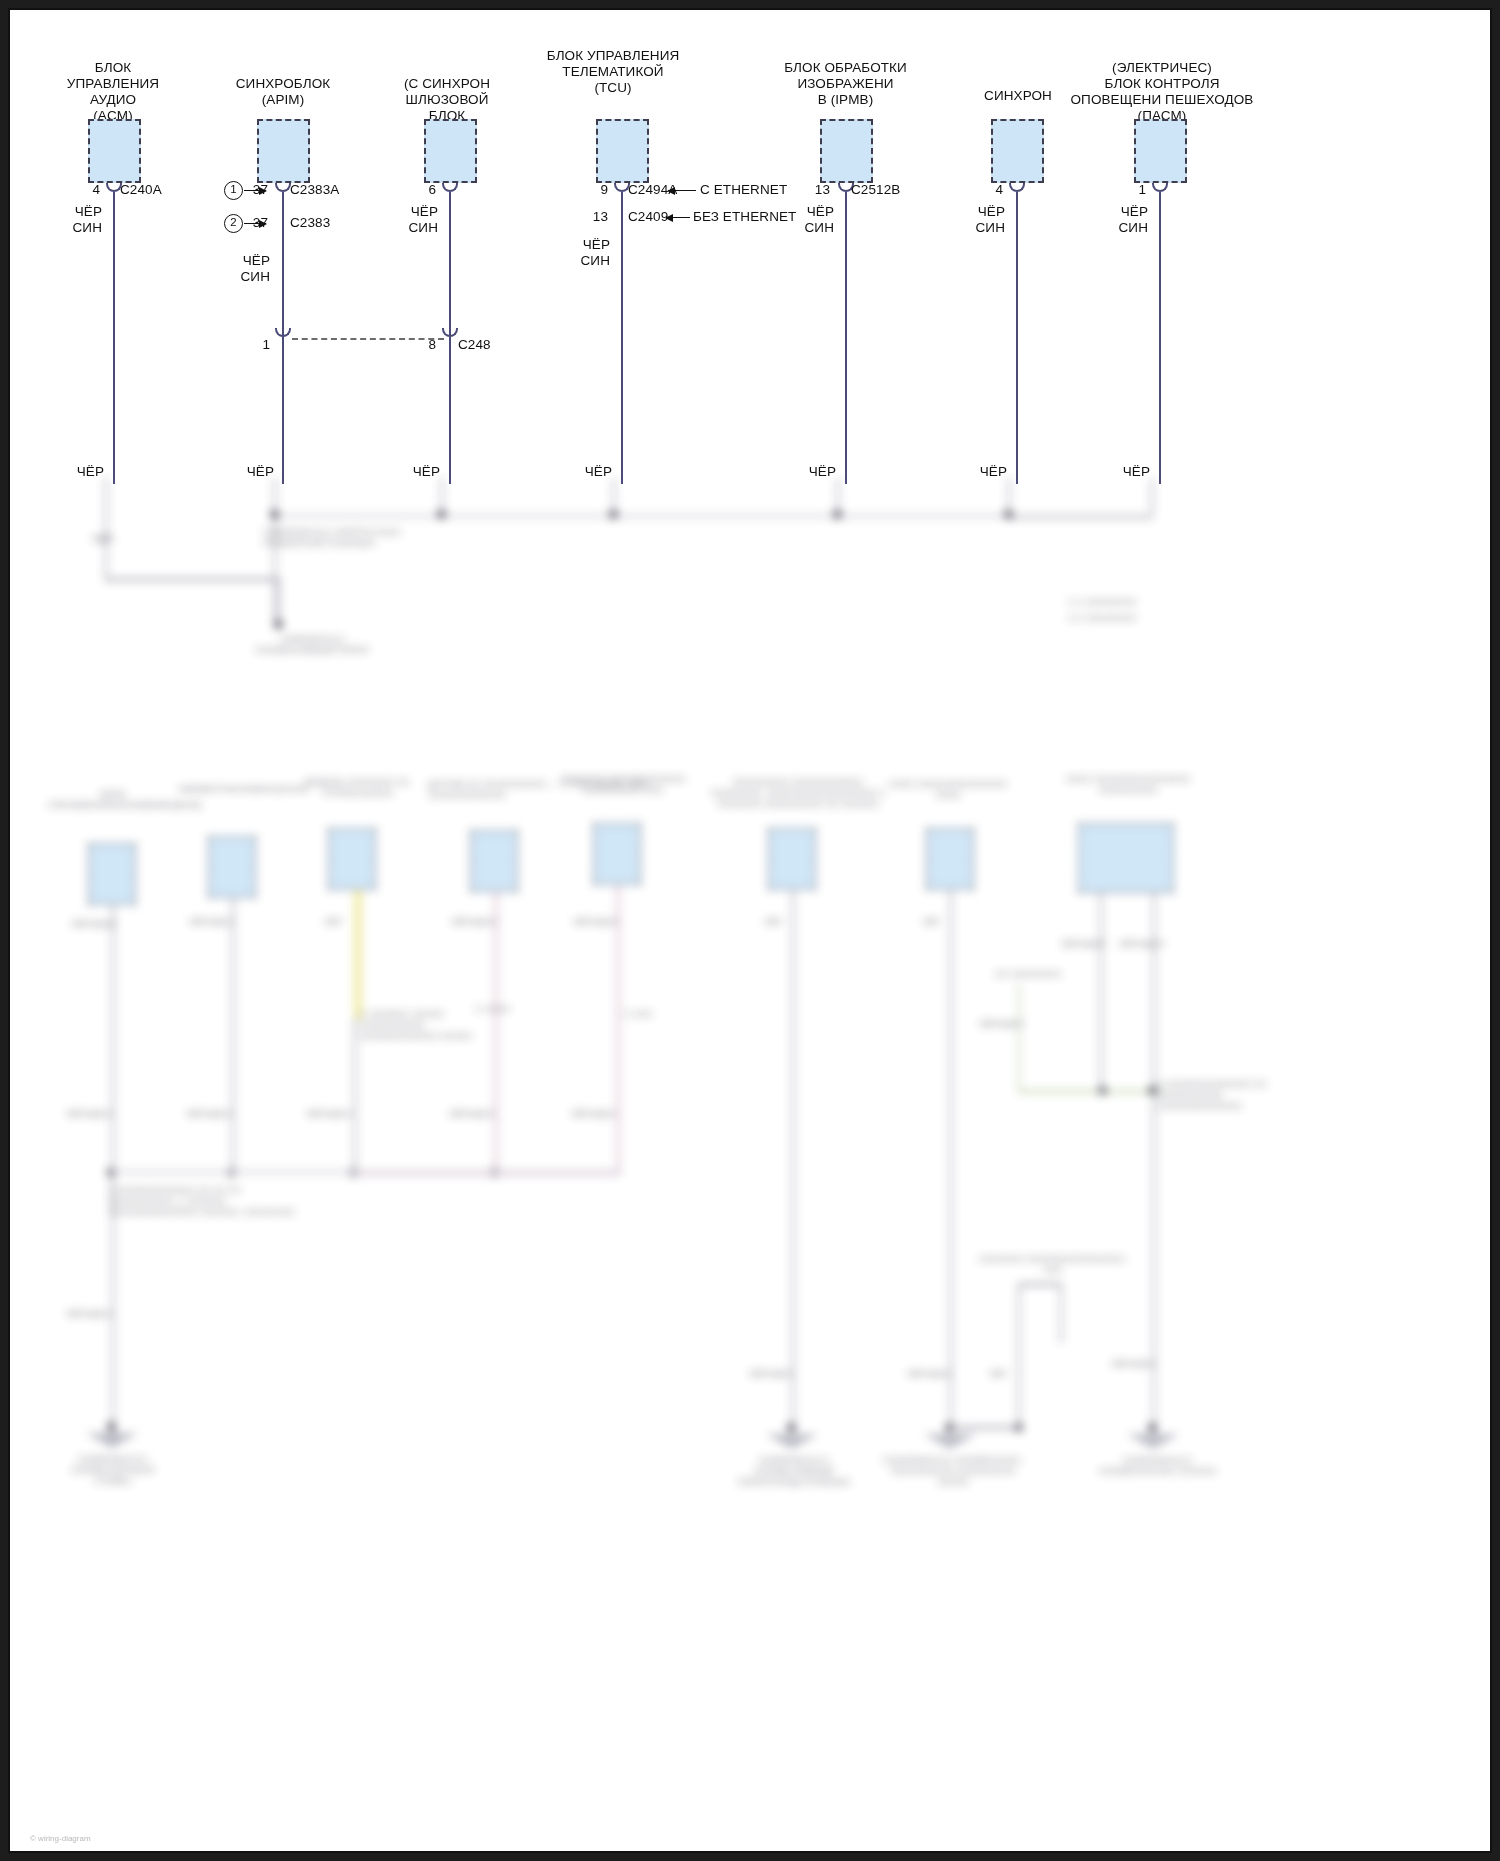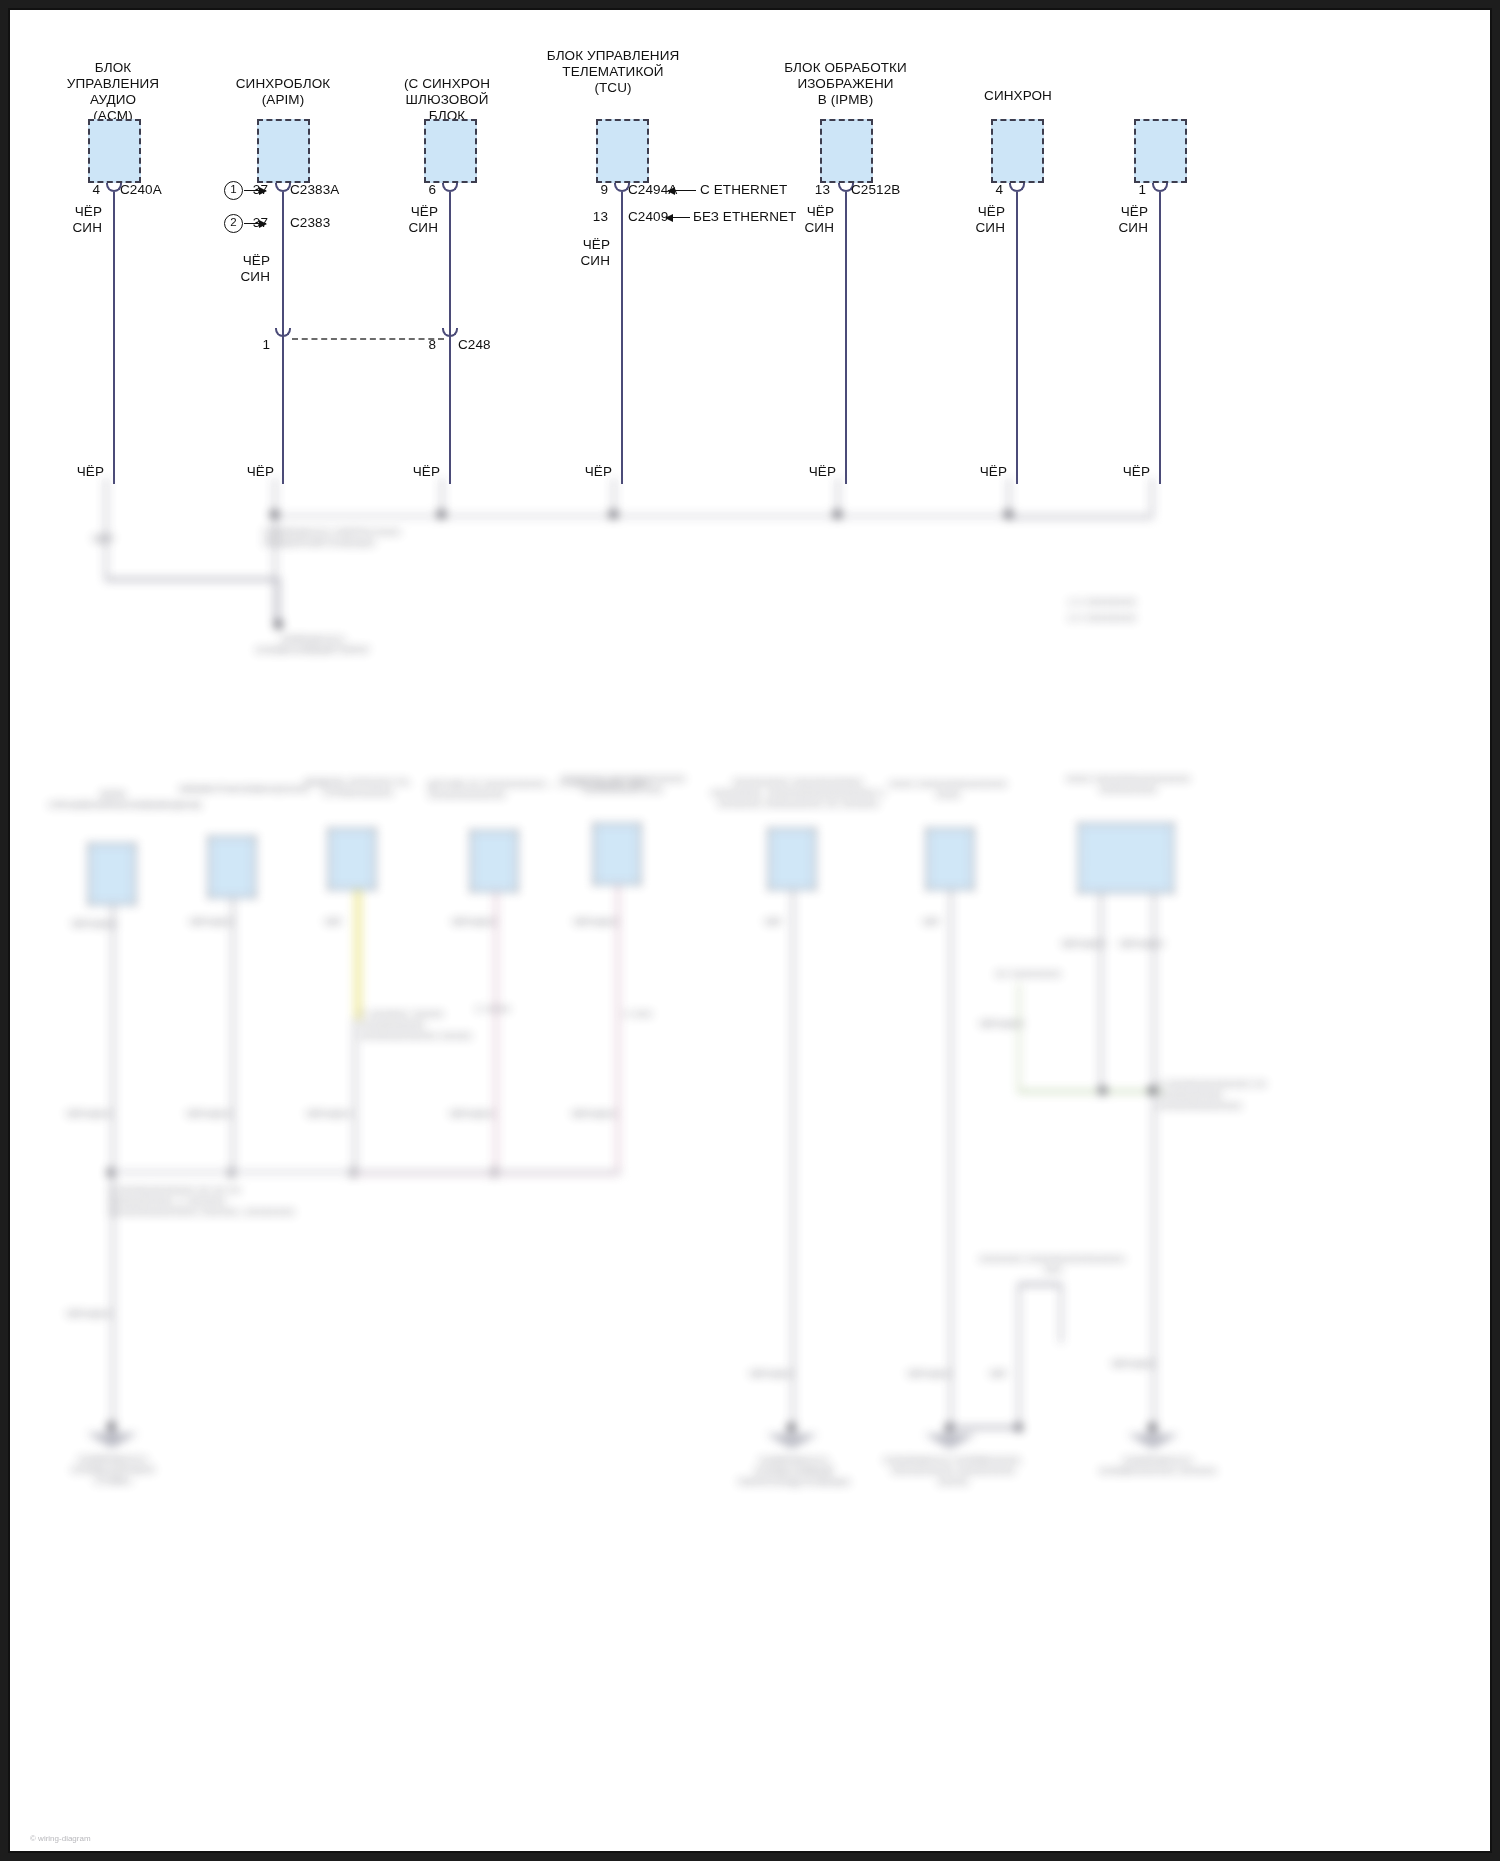--- a/index.html
+++ b/index.html
@@ -239,20 +239,24 @@
 
     <div class="lbl" style="left: 930px; top: 80px; width: 160px; white-space: pre-line;">СИНХРОН</div>
     <div class="module" style="left:983px;top:111px;"></div>
     <div class="cup" style="left:1001px;top:175px;"></div>
     <div class="lbl right" style="left: 963px; top: 174px; width: 32px; white-space: pre-line;">4</div>
     <div class="lbl right" style="left: 941px; top: 196px; width: 56px; white-space: pre-line;">ЧЁР
 СИН</div>
     <div class="wire" style="left:1008px;top:184px;height:292px;"></div>
     <div class="lbl right" style="left: 943px; top: 456px; width: 56px; white-space: pre-line;">ЧЁР</div>
 
+    <div class="lbl" style="left: 1033px; top: 52px; width: 242px; white-space: pre-line;">(ЭЛЕКТРИЧЕС)
+БЛОК КОНТРОЛЯ
+ОПОВЕЩЕНИ ПЕШЕХОДОВ
+(ПАСМ)</div>
     <div class="module" style="left:1126px;top:111px;"></div>
     <div class="cup" style="left:1144px;top:175px;"></div>
     <div class="lbl right" style="left: 1106px; top: 174px; width: 32px; white-space: pre-line;">1</div>
     <div class="lbl right" style="left: 1084px; top: 196px; width: 56px; white-space: pre-line;">ЧЁР
 СИН</div>
     <div class="wire" style="left:1151px;top:184px;height:292px;"></div>
     <div class="lbl right" style="left: 1086px; top: 456px; width: 56px; white-space: pre-line;">ЧЁР</div>
 
     <div class="blurred">
 

